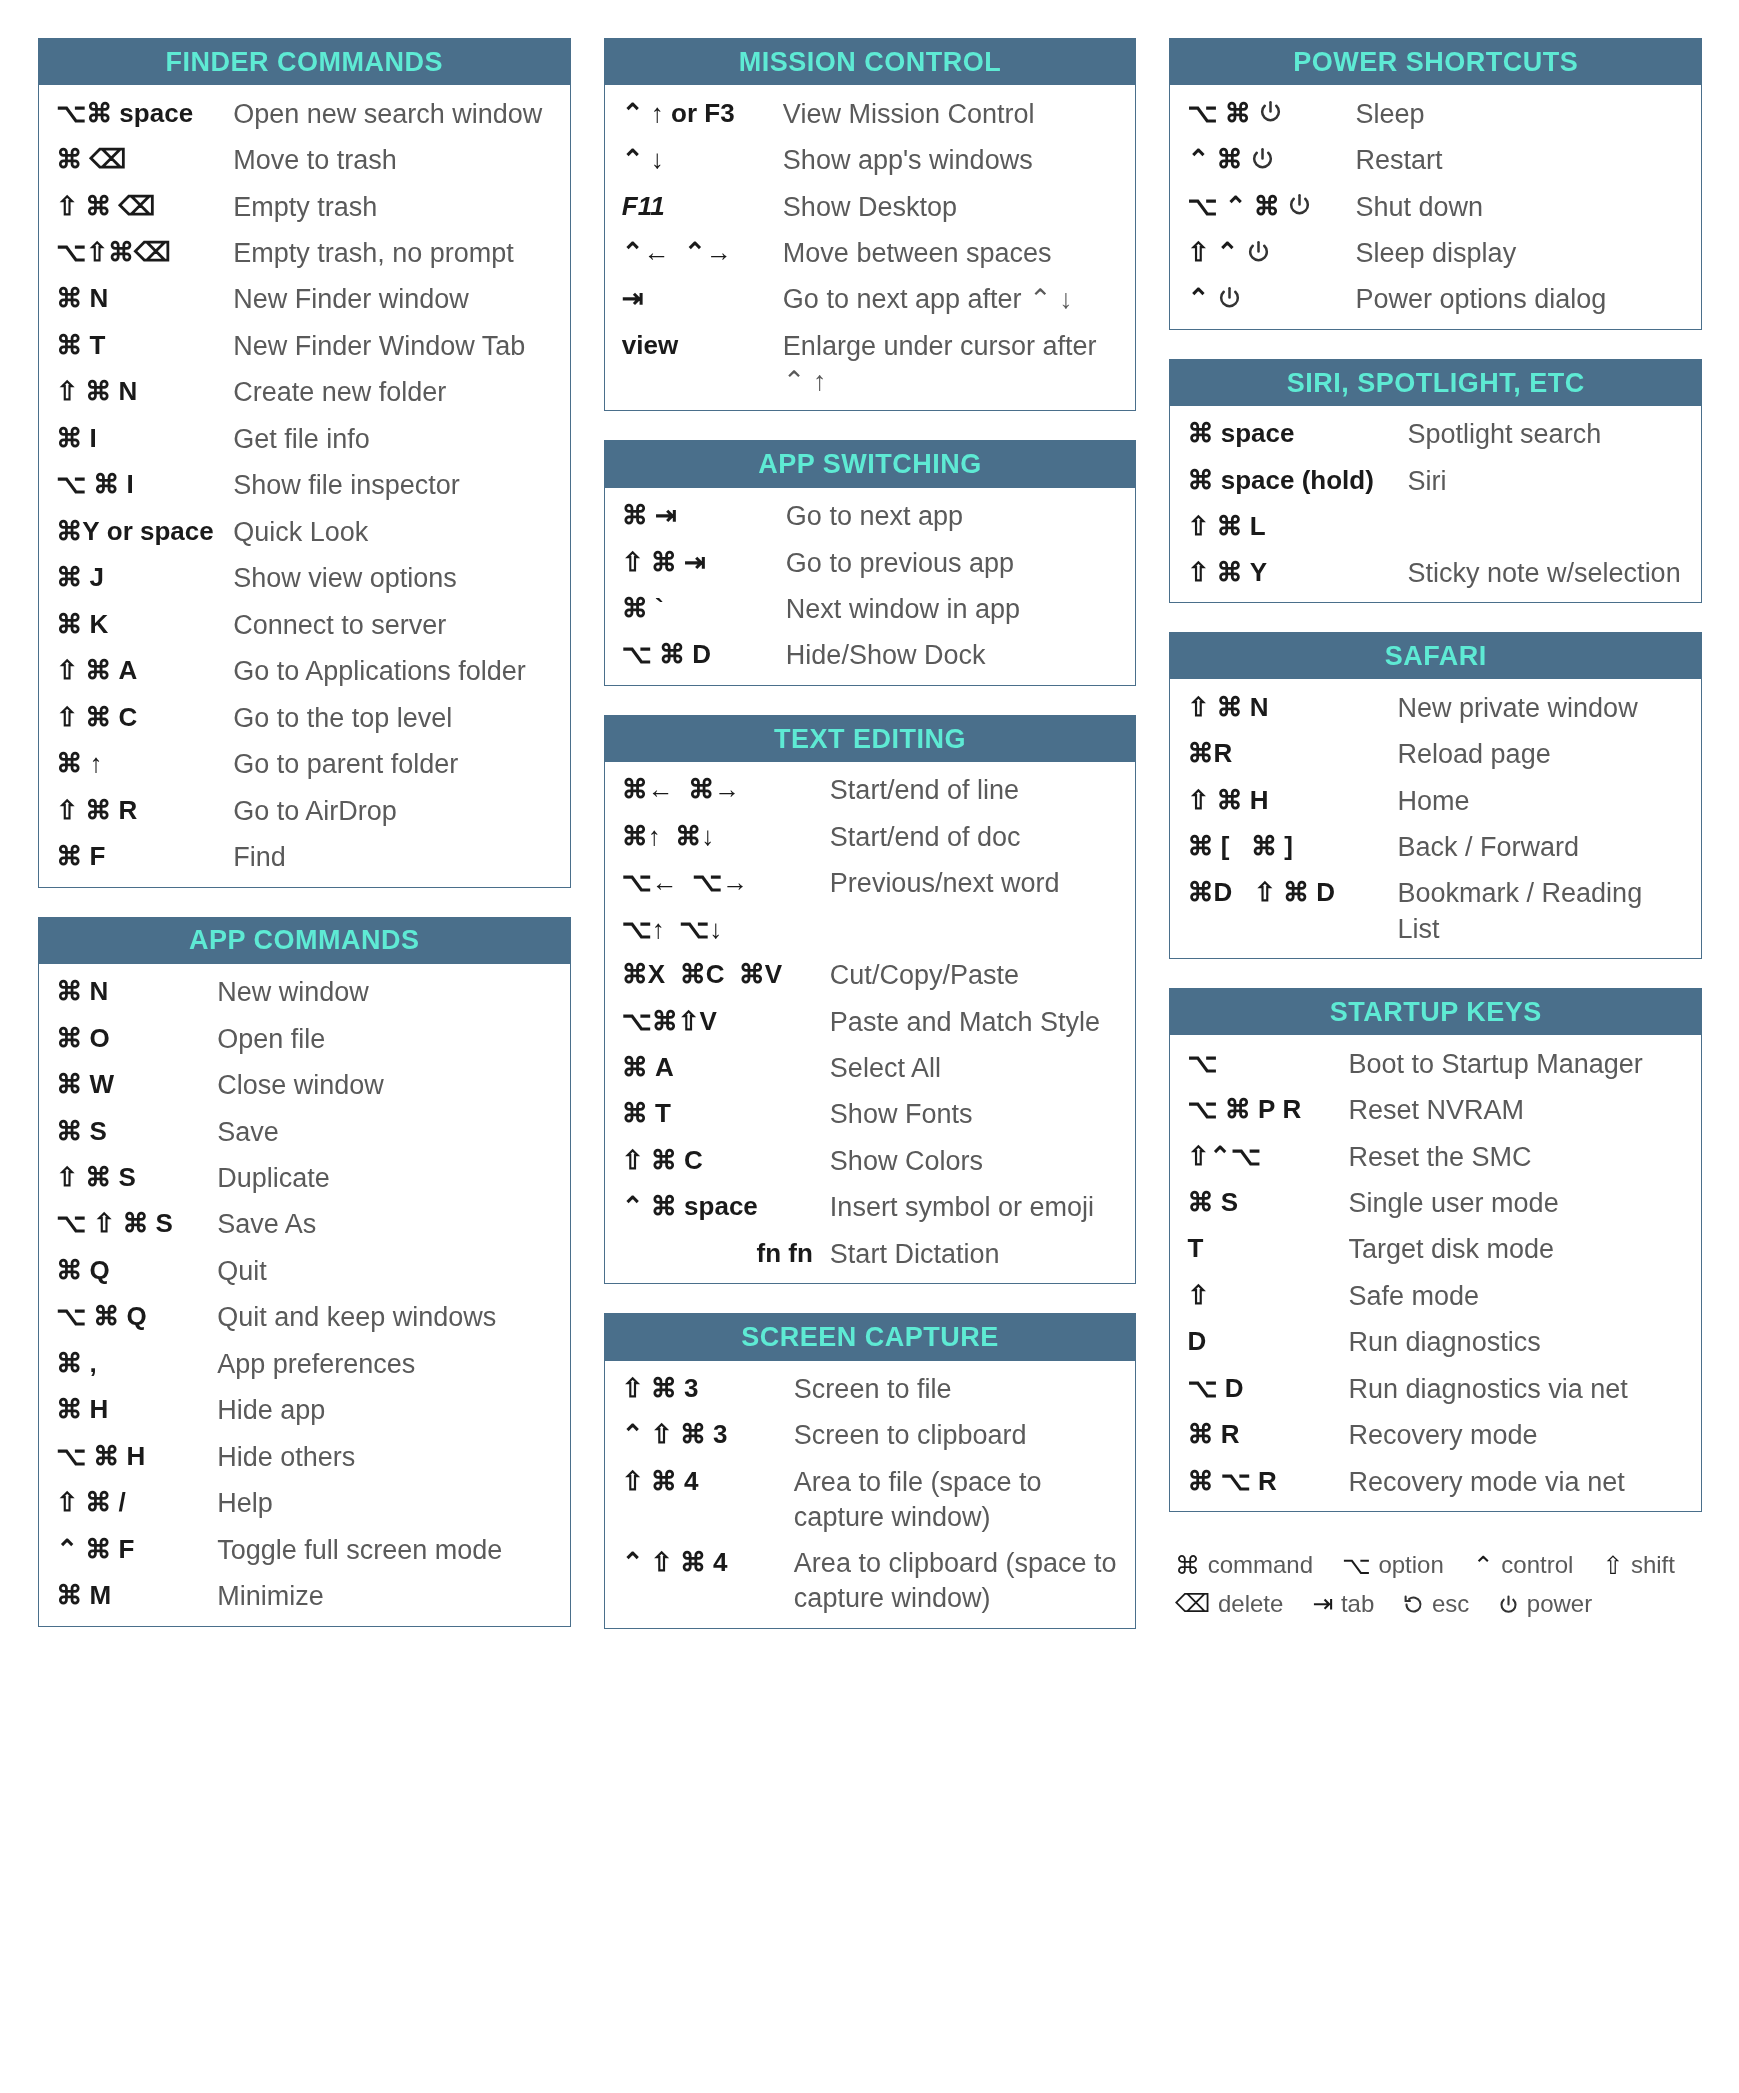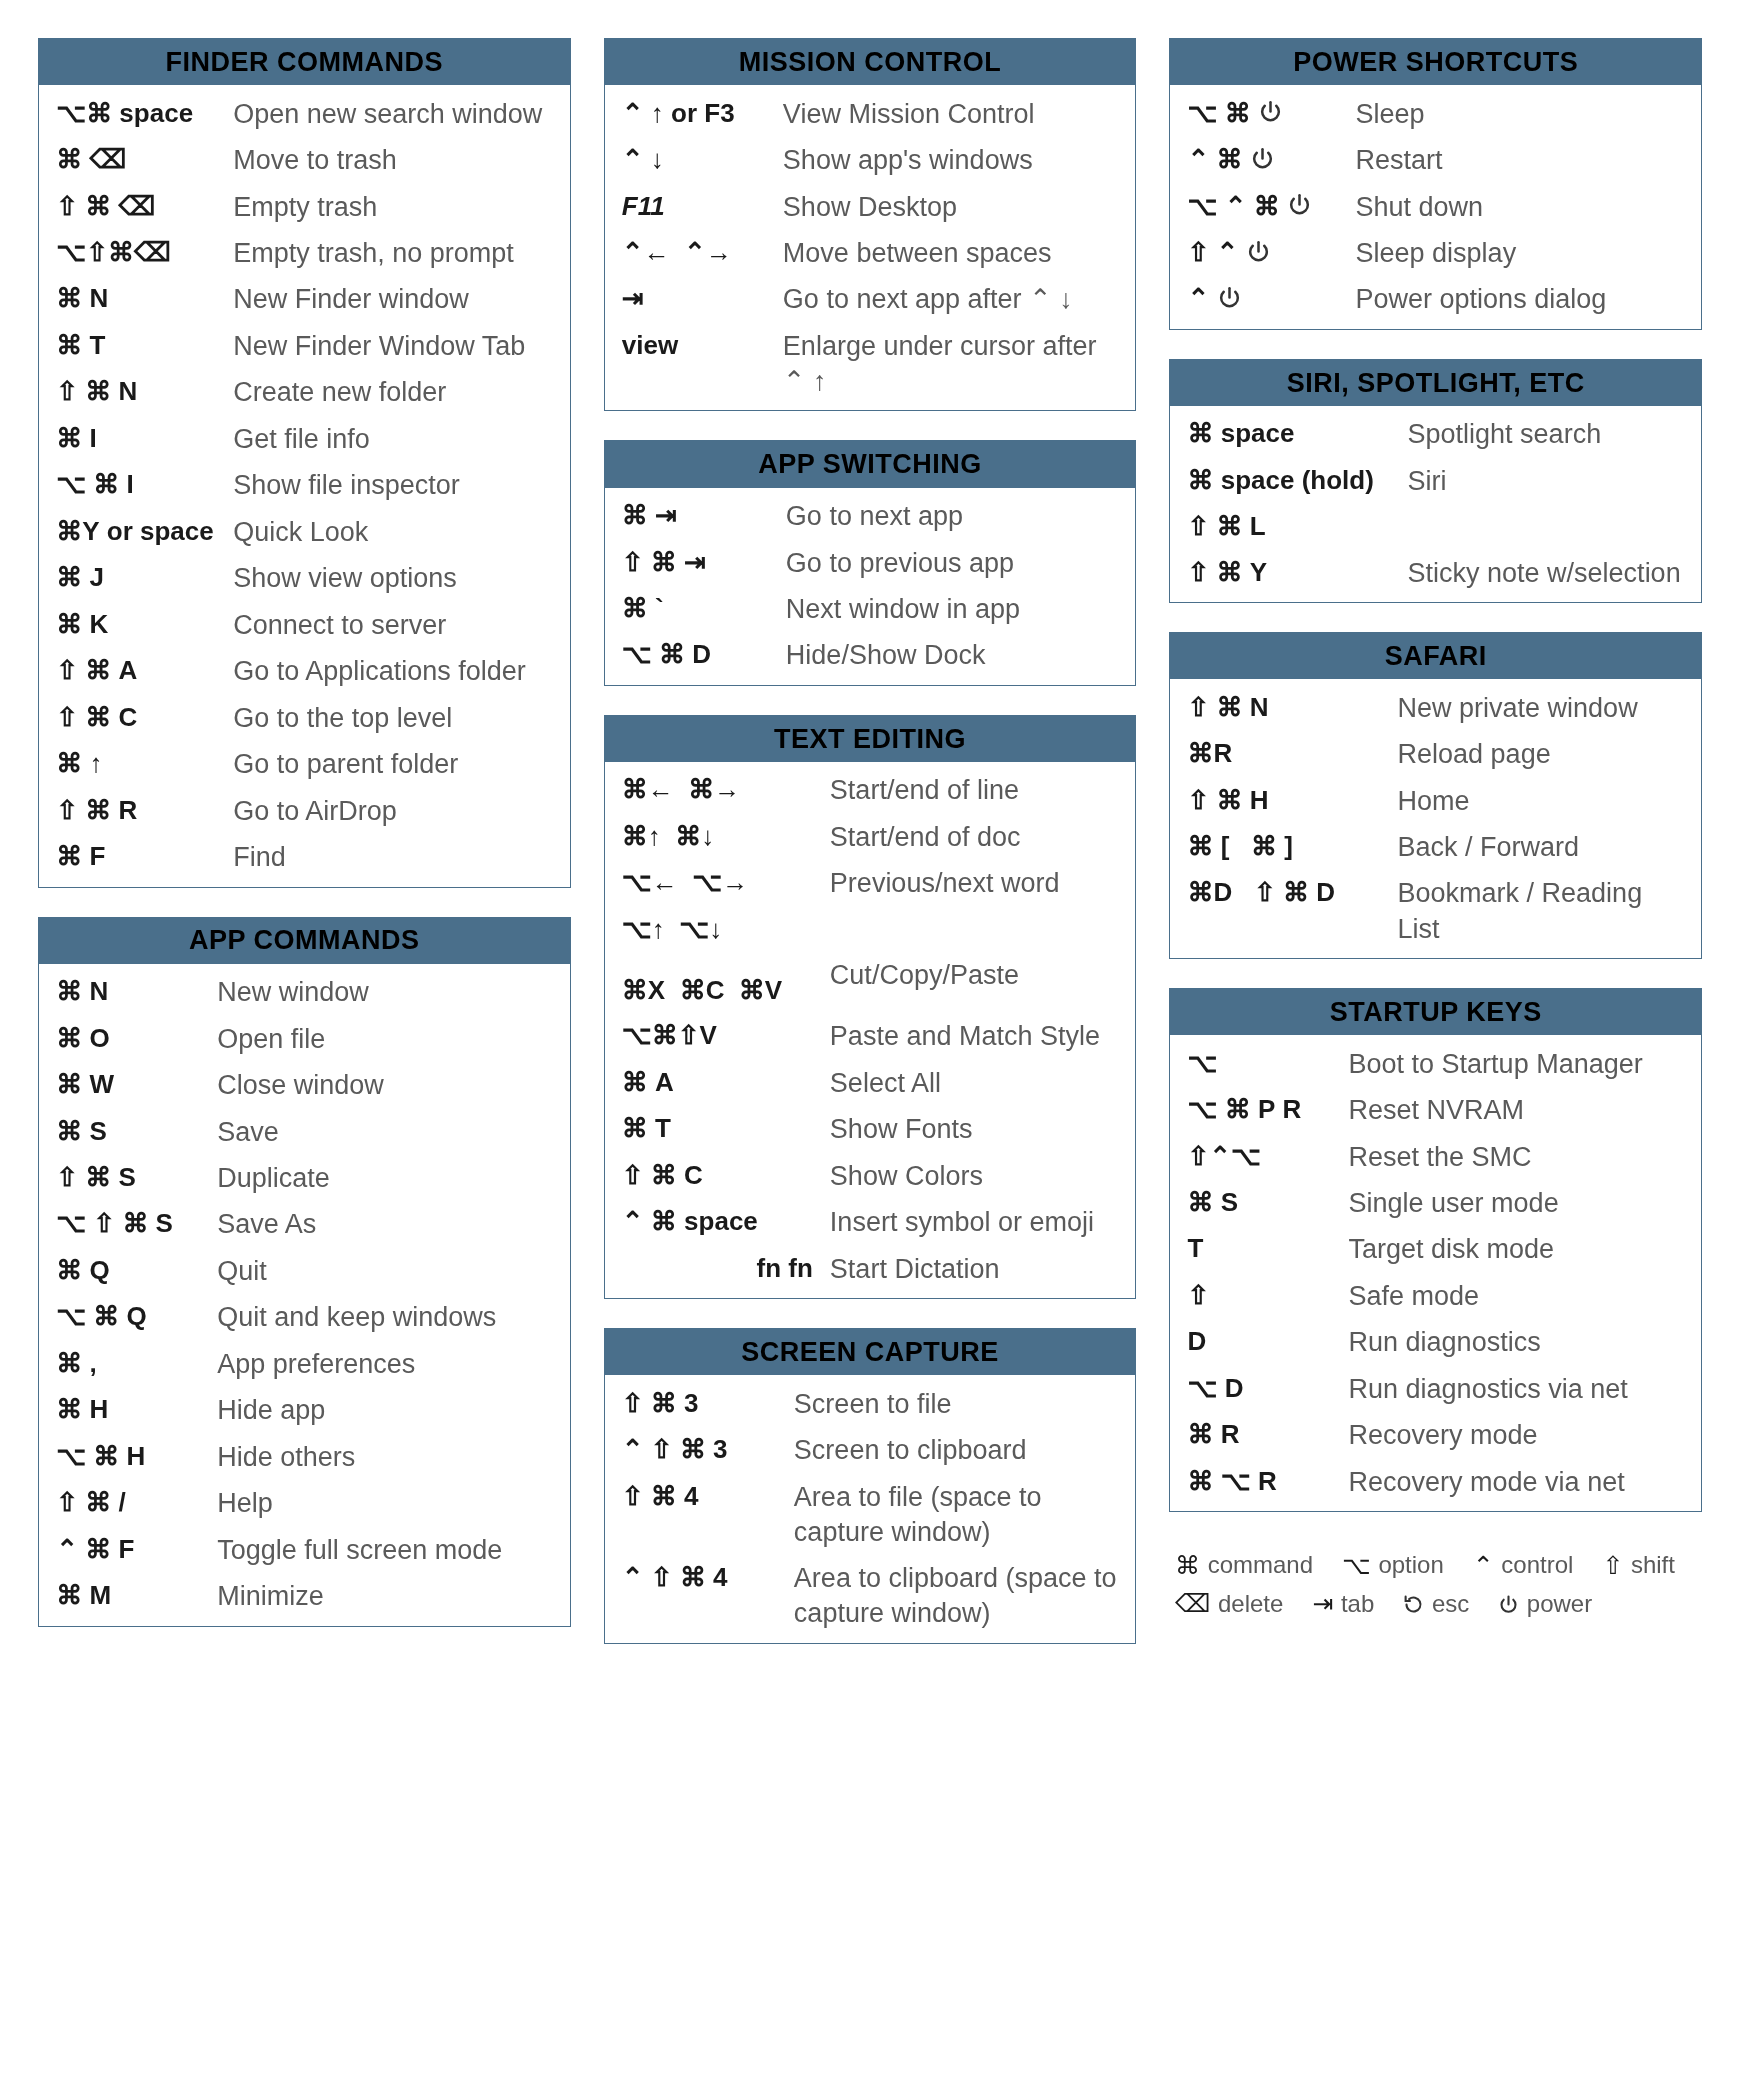--- a/index.html
+++ b/index.html
@@ -21,21 +21,21 @@
     flex: 1 1 0;
     display: flex;
     flex-direction: column;
     gap: 29px;
   }
   .card {
     border: 1.9px solid #4a6f8b;
   }
   .card-header {
     background: #4a6f8b;
-    color: #000000;
+    color: #5eead4;
     font-weight: 700;
     text-align: center;
     padding: 7.6px 9.6px;
     font-size: 27px;
     letter-spacing: 0.5px;
   }
   .card-body {
     padding: 5.7px 3.8px;
   }
   .row {
@@ -283,21 +283,21 @@
             <div class="desc">Start/end of doc</div>
           </div>
           <div class="row">
             <div class="keys" style="width: 208px;">⌥←&nbsp;&nbsp;⌥→</div>
             <div class="desc">Previous/next word</div>
           </div>
           <div class="row">
             <div class="keys" style="width: 208px;">⌥↑&nbsp;&nbsp;⌥↓</div>
           </div>
           <div class="row">
-            <div class="keys" style="width: 208px; margin-top: 16px;">⌘X&nbsp;&nbsp;⌘C&nbsp;&nbsp;⌘V</div>
+            <div class="keys" style="width: 208px;">⌘X&nbsp;&nbsp;⌘C&nbsp;&nbsp;⌘V</div>
             <div class="desc">Cut/Copy/Paste</div>
           </div>
           <div class="row">
             <div class="keys" style="width: 208px;">⌥⌘⇧V</div>
             <div class="desc">Paste and Match Style</div>
           </div>
           <div class="row">
             <div class="keys" style="width: 208px;">⌘&nbsp;A</div>
             <div class="desc">Select All</div>
           </div>

